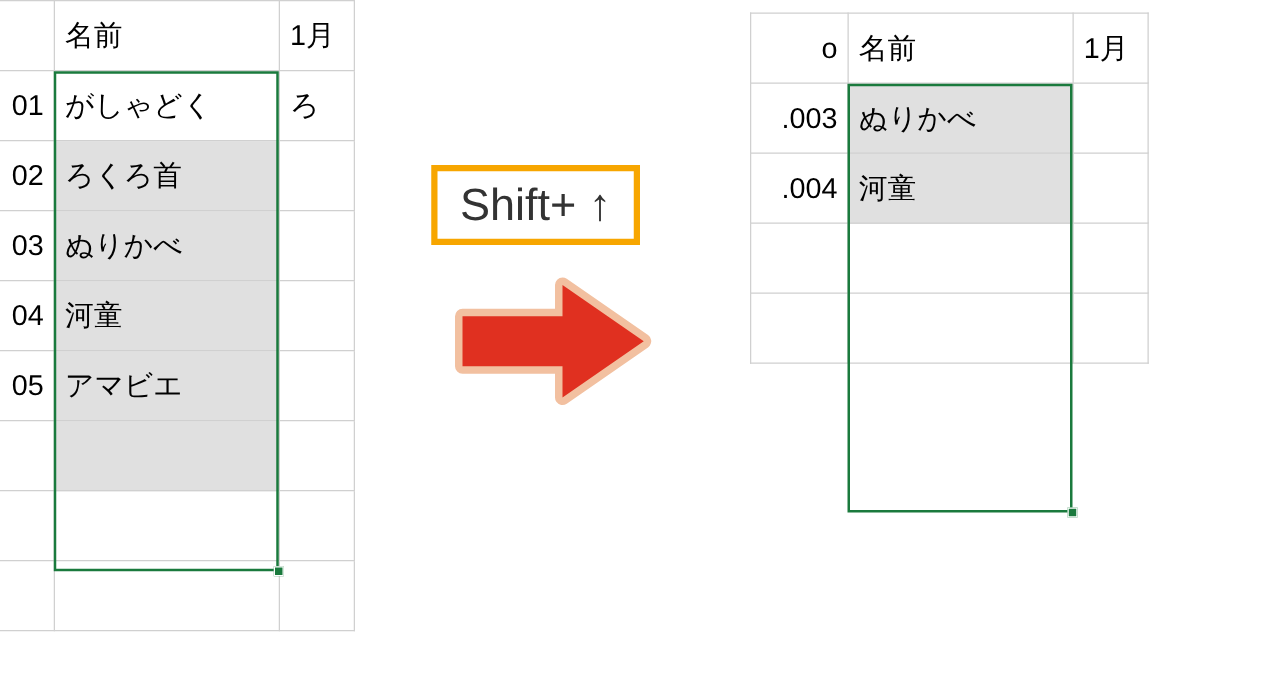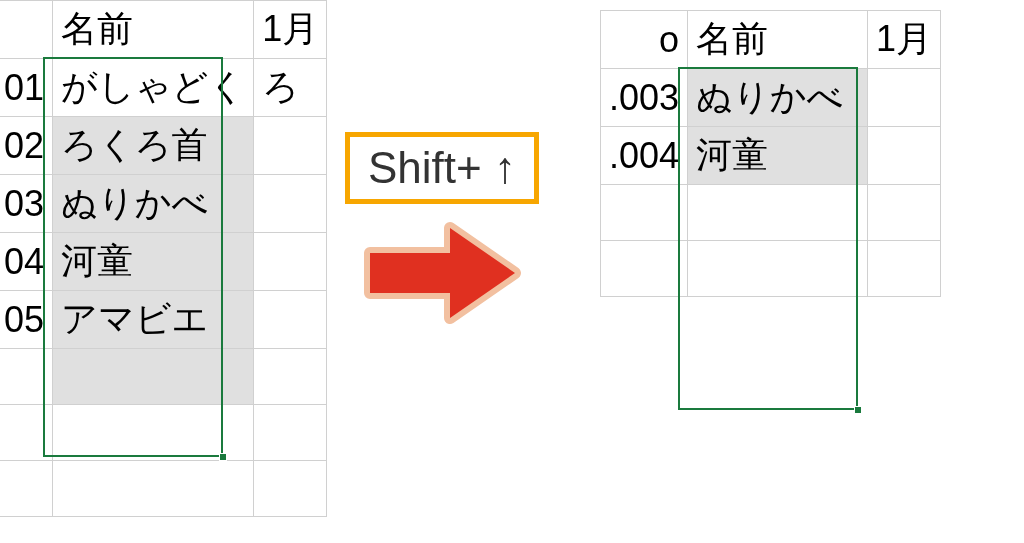--- a/index.html
+++ b/index.html
@@ -14,21 +14,21 @@
   overflow: hidden;
 }
 .grid {
   position: absolute;
   border-collapse: collapse;
   background: #fff;
 }
 .grid td {
   border: 1px solid #d0d0d0;
   padding: 4px 8px;
-  font-size: 36px;
+  font-size: 23px;
   text-align: left;
   vertical-align: middle;
   height: 56px;
   white-space: nowrap;
 }
 .grid td.idx {
   text-align: right;
   color: #000;
 }
 .grid td.head {
@@ -49,21 +49,21 @@
   height: 8px;
   background: #1a7a3d;
   border: 1px solid #fff;
   pointer-events: none;
 }
 .keylabel {
   position: absolute;
   border: 5px solid #f7a600;
   background: #fff;
   padding: 6px 18px;
-  font-size: 44px;
+  font-size: 36px;
   color: #333;
   white-space: nowrap;
 }
 .arrow {
   position: absolute;
 }
 .arrow svg { display: block; }
 </style>
 </head>
 <body>

